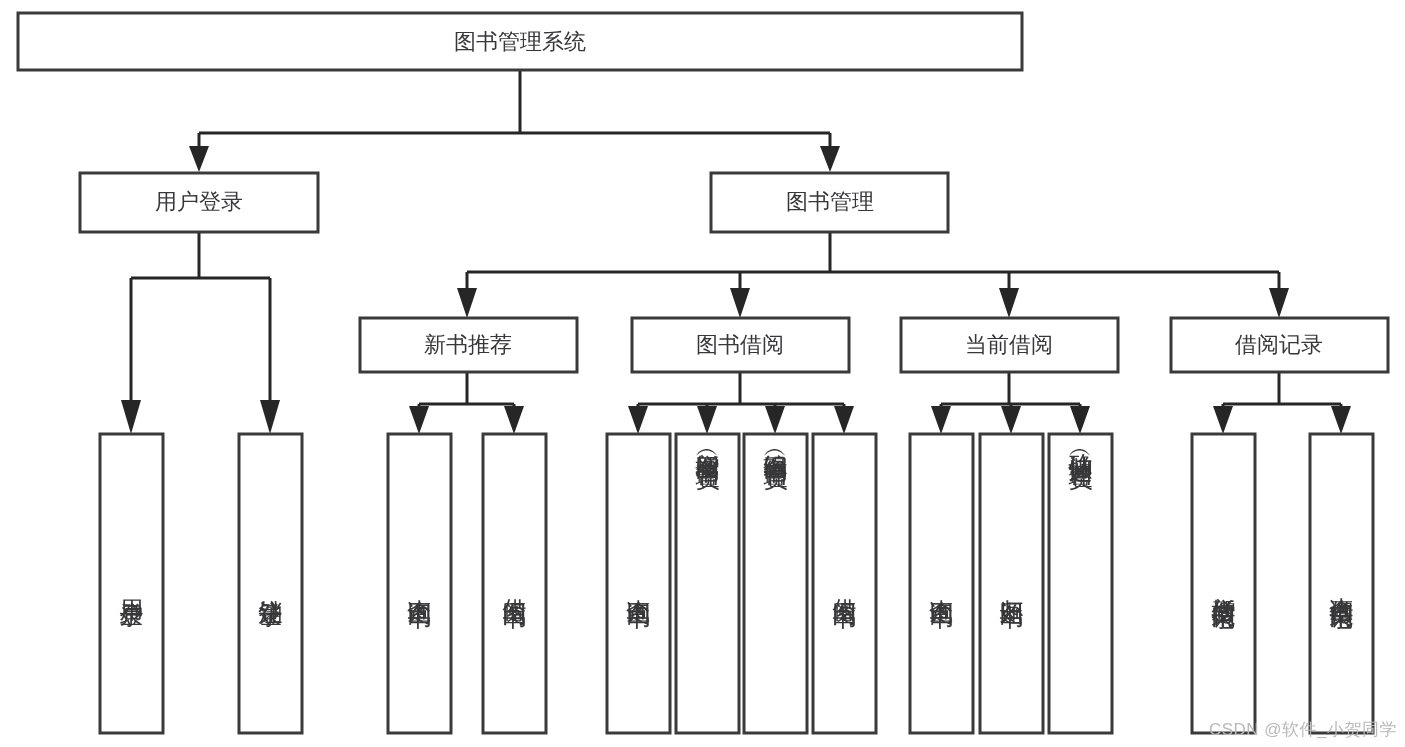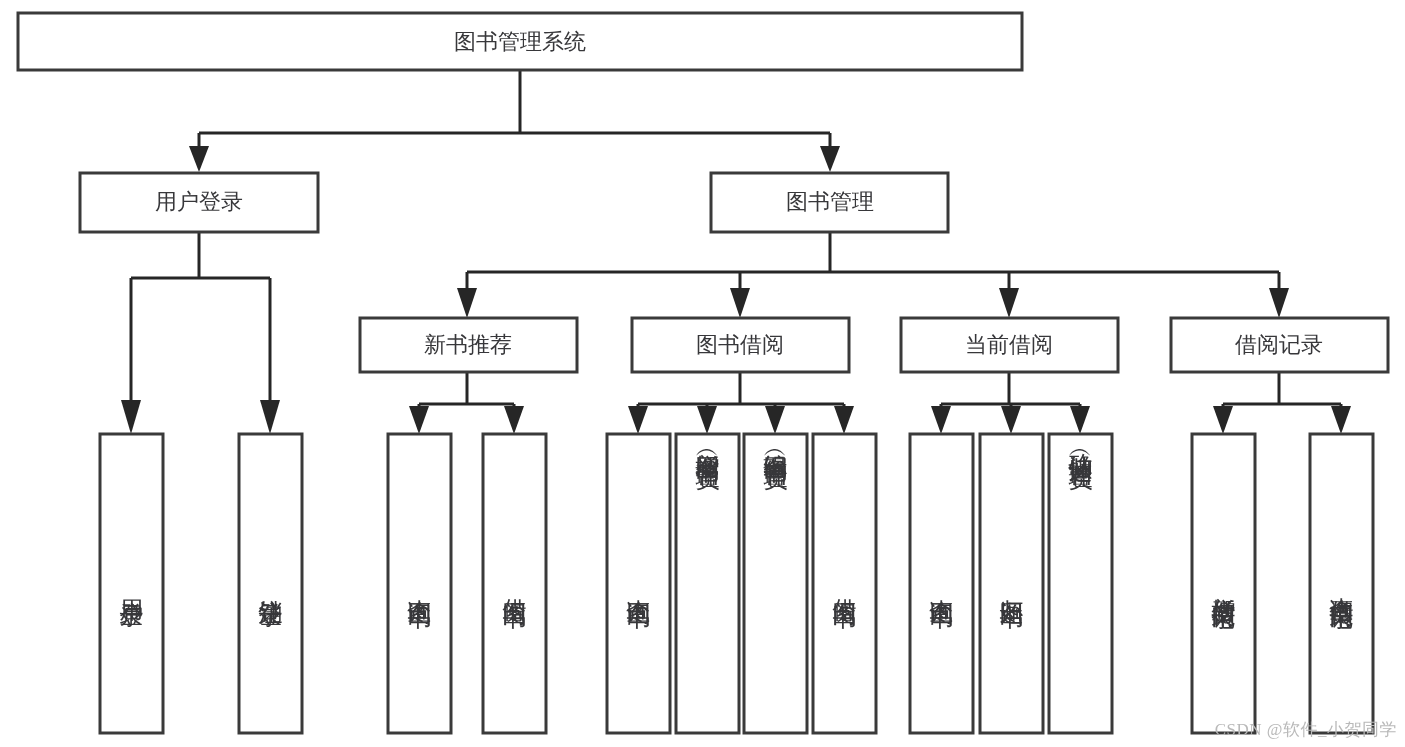--- a/index.html
+++ b/index.html
@@ -64,21 +64,21 @@
     position: absolute;
     display: flex;
     align-items: center;
     justify-content: center;
     pointer-events: none;
   }
   .watermark {
     position: absolute;
     right: 8px;
     bottom: 6px;
-    font-family: Liberation Serif, serif;
+    font-family: Liberation Sans, sans-serif;
     font-size: 17px;
     color: #b9b9b9;
     letter-spacing: 0.5px;
     white-space: nowrap;
   }
 </style>
 </head>
 <body>
 
 <div id="diagram-root">

